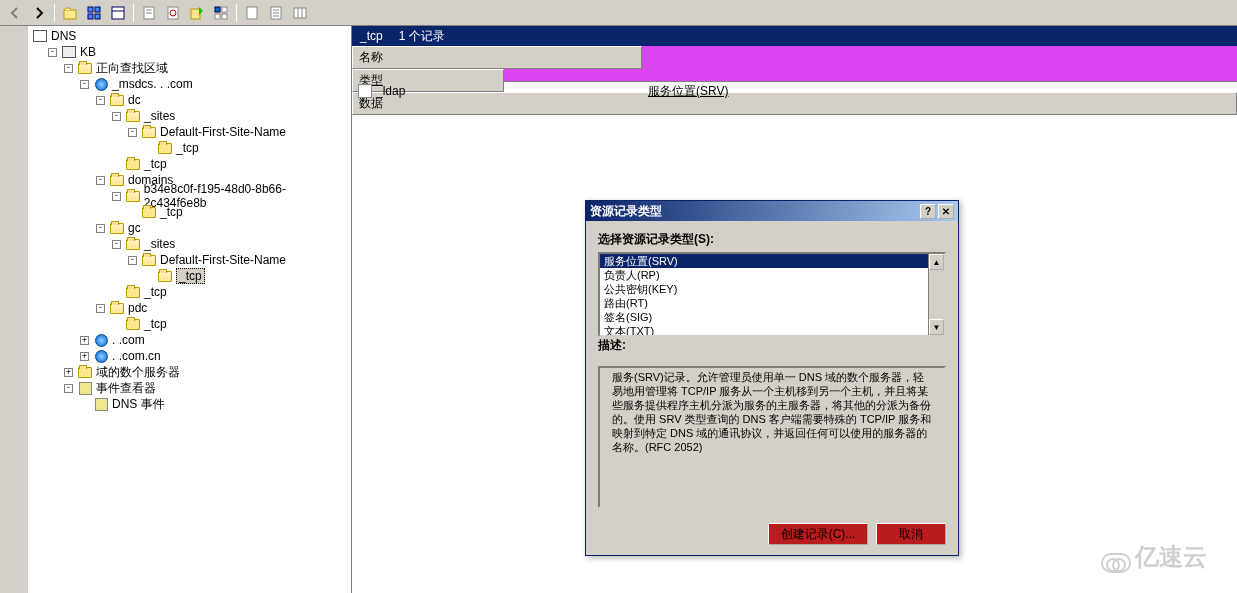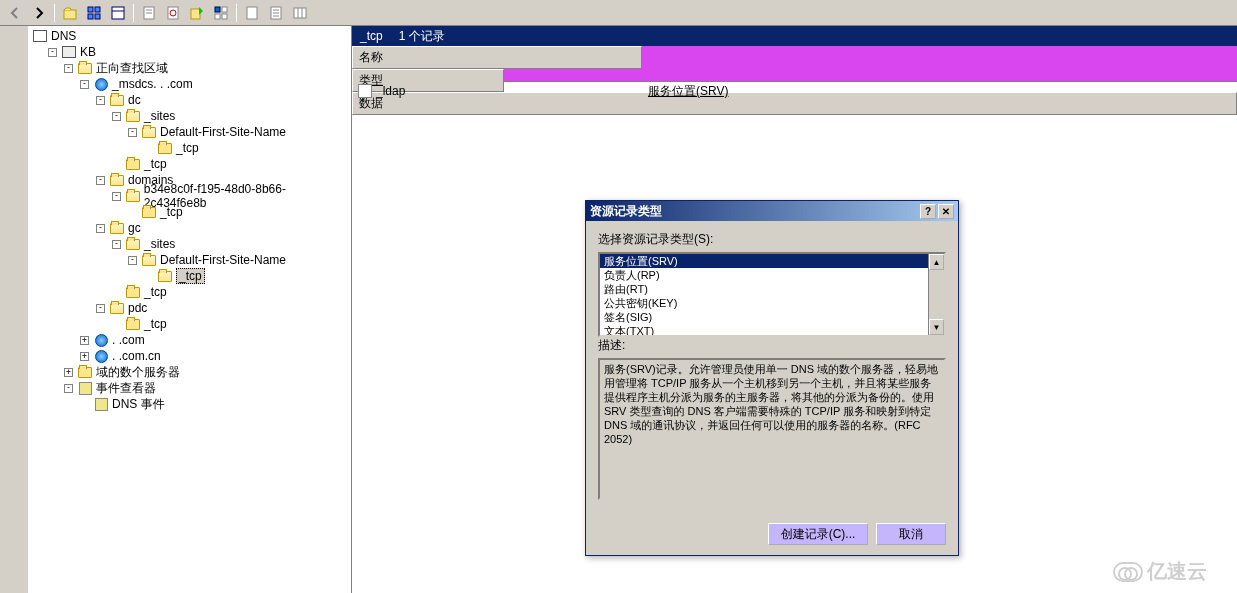--- a/index.html
+++ b/index.html
@@ -39,34 +39,34 @@
 .col2 { width: 152px; text-decoration: underline; }
 .col3 { flex: 1; }
 .docico { width: 14px; height: 14px; background: #fff; border: 1px solid #888; margin-right: 4px; display: inline-block; vertical-align: middle; }
 
 
 .dialog { position: absolute; left: 585px; top: 200px; width: 374px; height: 356px; background: #d4d0c8; border: 1px solid #0a246a; box-shadow: 2px 2px 6px rgba(0,0,0,0.3); }
 .dlg-title { height: 20px; background: linear-gradient(to right, #0a246a, #a6caf0); color: #fff; font-weight: bold; display: flex; align-items: center; padding: 0 4px; font-size: 12px; }
 .dlg-title .spacer { flex: 1; }
 .dlg-tbtn { width: 16px; height: 15px; background: #d4d0c8; border: 1px outset #fff; font-size: 10px; font-weight: bold; display: flex; align-items: center; justify-content: center; margin-left: 2px; color: #000; font-family: Arial; }
 .dlg-body { padding: 10px 12px; }
-.lbl { margin-bottom: 4px; display: block; }
+.lbl { margin-bottom: 4px; display: block; font-weight: bold; }
 .listbox { width: 100%; height: 85px; background: #fff; border: 2px inset #d4d0c8; display: flex; }
 .listbox-items { flex: 1; overflow: hidden; }
 .lb-item { padding: 0 4px; height: 14px; font-size: 11px; }
 .lb-item.selected { background: #0a246a; color: #fff; }
 .scrollbar { width: 16px; background: #d4d0c8; border-left: 1px solid #808080; display: flex; flex-direction: column; }
 .sb-btn { height: 16px; background: #d4d0c8; border: 1px outset #fff; display: flex; align-items: center; justify-content: center; font-size: 8px; }
 .sb-track { flex: 1; }
-.textbox { width: 100%; height: 142px; background: #d4d0c8; border: 2px inset #d4d0c8; padding: 2px 4px; font-size: 11px; line-height: 14px; color: #000; margin-top: 4px; overflow: hidden; }
+.textbox { width: 100%; height: 142px; background: #d4d0c8; border: 2px inset #d4d0c8; padding: 2px 12px; font-size: 11px; line-height: 14px; color: #000; margin-top: 12px; overflow: hidden; }
 .dlg-btns { position: absolute; bottom: 10px; right: 12px; display: flex; gap: 8px; }
-.dlg-btn { width: 100px; height: 22px; background: #c4b5fd; border: 1px outset #fff; font-size: 12px; display: flex; align-items: center; justify-content: center; padding: 0 8px; white-space: nowrap; }
-
-
-.watermark { position: absolute; right: 30px; bottom: 8px; color: #cfcfcf; font-size: 20px; font-weight: bold; display: flex; align-items: center; gap: 4px; }
+.dlg-btn { width: 100px; height: 22px; background: #b91c1c; border: 1px outset #fff; font-size: 12px; display: flex; align-items: center; justify-content: center; padding: 0 8px; white-space: nowrap; }
+
+
+.watermark { position: absolute; right: 30px; bottom: 20px; color: #cfcfcf; font-size: 24px; font-weight: bold; display: flex; align-items: flex-end; gap: 4px; }
 .wm-ico { width: 30px; height: 20px; border: 2px solid #cfcfcf; border-radius: 12px; position: relative; }
 .wm-ico::before, .wm-ico::after { content: ""; position: absolute; border: 2px solid #cfcfcf; border-radius: 50%; }
 .wm-ico::before { width: 10px; height: 10px; left: 3px; top: 3px; }
 .wm-ico::after { width: 10px; height: 10px; right: 3px; top: 3px; }
 
 
 svg { display: block; }
 </style>
 </head>
 <body>
@@ -378,22 +378,22 @@
     <span class="spacer"></span>
     <div class="dlg-tbtn">?</div>
     <div class="dlg-tbtn">✕</div>
   </div>
   <div class="dlg-body">
     <span class="lbl">选择资源记录类型(S):</span>
     <div class="listbox">
       <div class="listbox-items">
         <div class="lb-item selected">服务位置(SRV)</div>
         <div class="lb-item">负责人(RP)</div>
+        <div class="lb-item">公共密钥(KEY)</div>
         <div class="lb-item">路由(RT)</div>
-        <div class="lb-item">公共密钥(KEY)</div>
         <div class="lb-item">签名(SIG)</div>
         <div class="lb-item">文本(TXT)</div>
       </div>
       <div class="scrollbar">
         <div class="sb-btn">▲</div>
         <div class="sb-track"></div>
         <div class="sb-btn">▼</div>
       </div>
     </div>
     <span class="lbl" style="">描述:</span>

